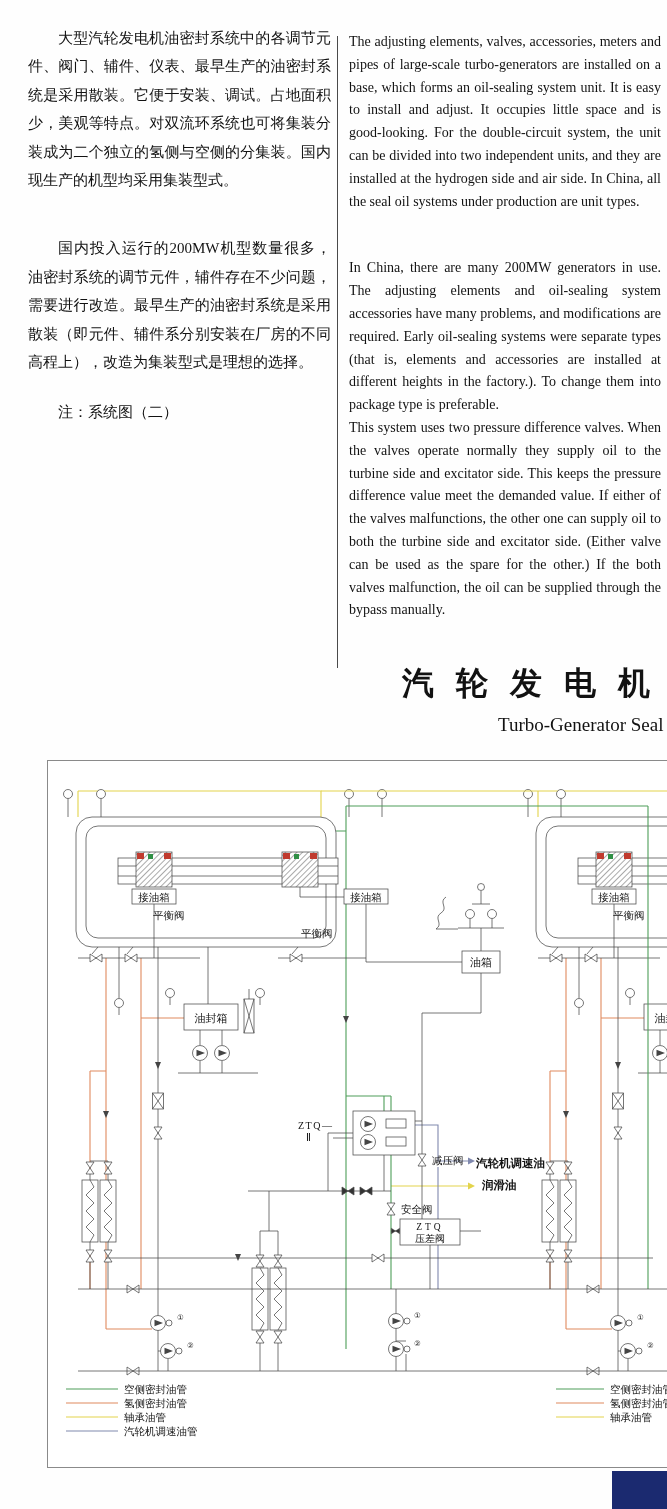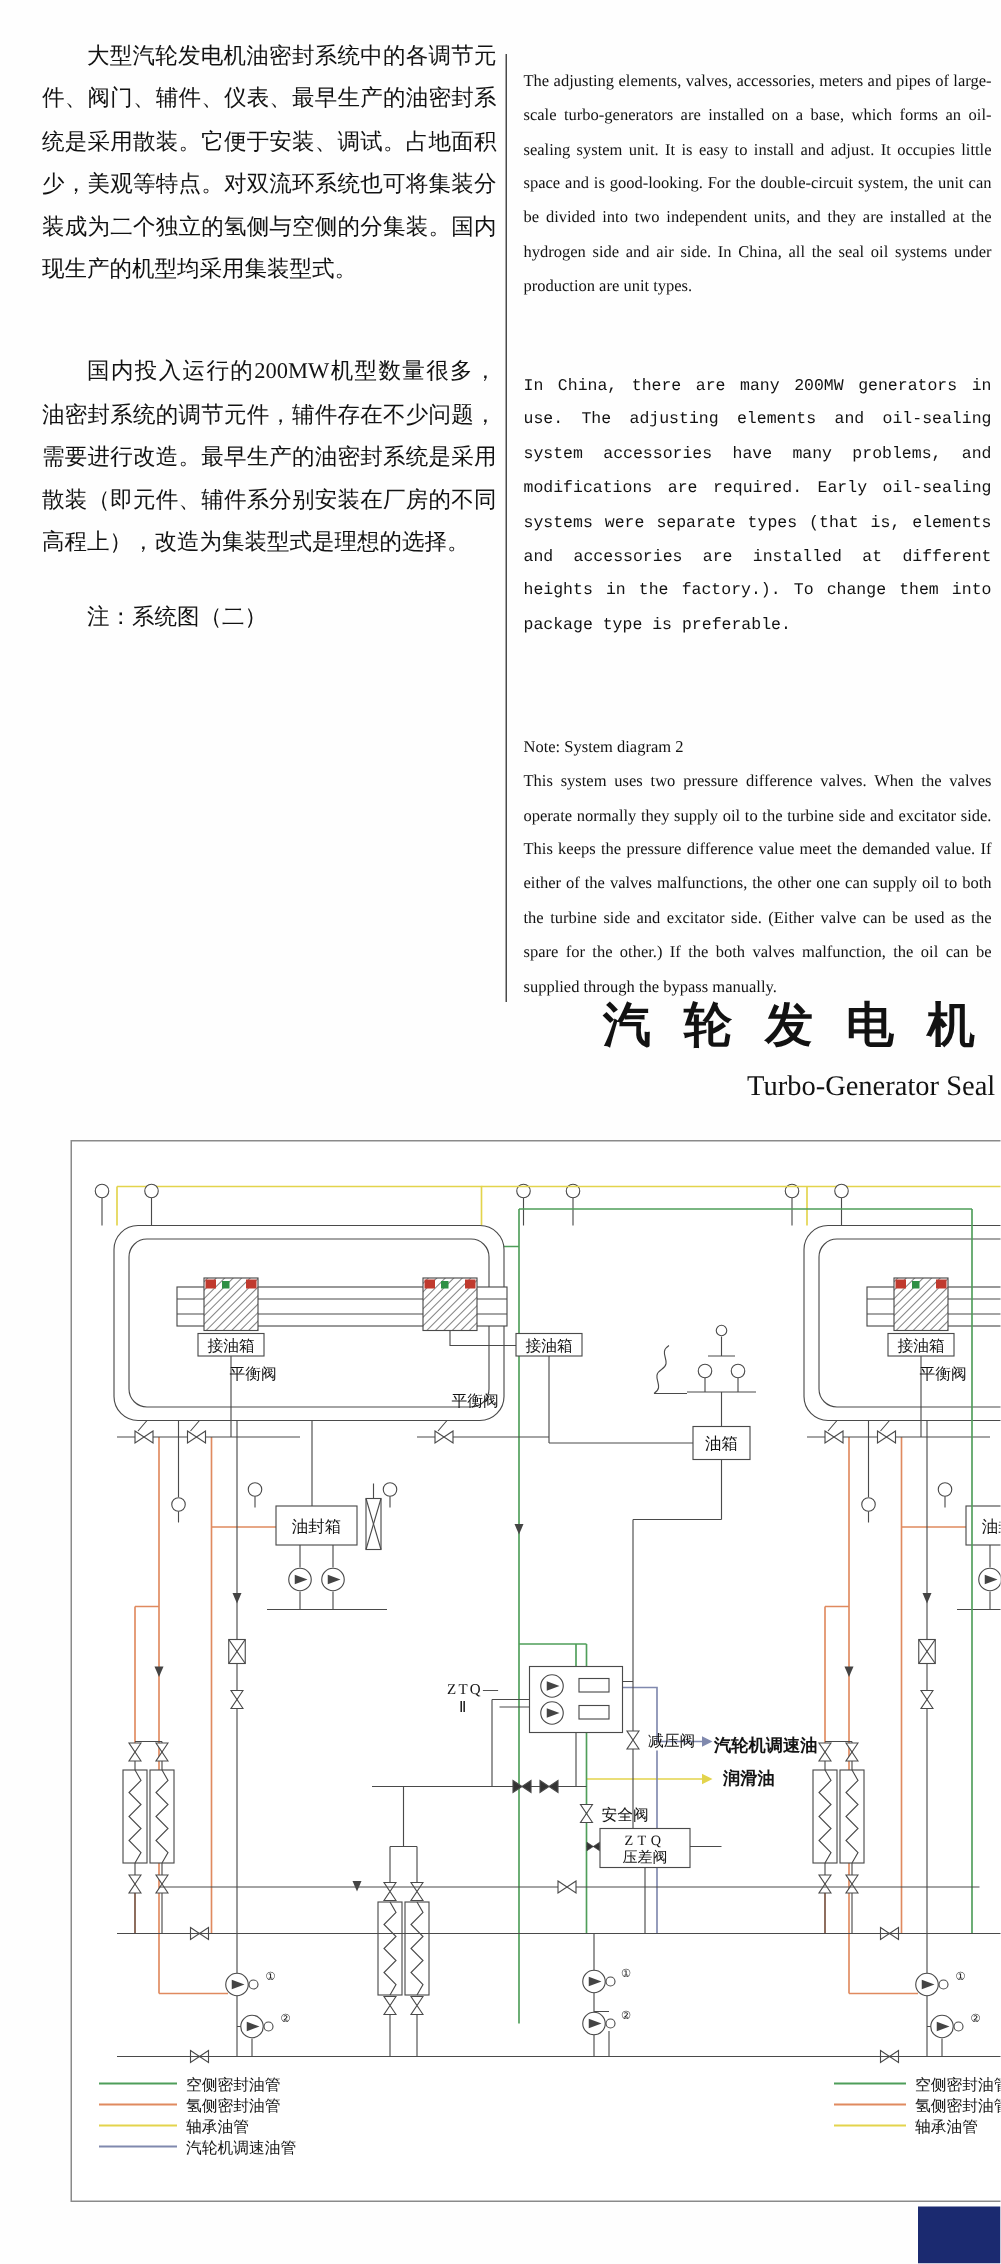--- a/index.html
+++ b/index.html
@@ -9,22 +9,22 @@
 
   .zh-col { position:absolute; left:28px; top:24px; width:303px;
             font-size:15px; line-height:28.4px; text-align:justify; }
   .zh-col p { text-indent:2em; }
   .zh-para2 { margin-top:40px; }
   .zh-note-title { margin-top:22px; }
 
   .divider { position:absolute; left:337px; top:36px; width:1px; height:632px; background:#4a4a4a; }
 
   .en-col { position:absolute; left:349px; top:31px; width:312px;
-            font-size:11px; line-height:22.8px; text-align:justify;margin-top:12px; }
-  .en-para2 { margin-top:44px;font-family:Liberation Mono, monospace; }
+            font-size:14px; line-height:22.8px; text-align:justify; }
+  .en-para2 { margin-top:44px; }
   .en-note-title { margin-top:58px; }
 
   .main-title { position:absolute; left:402px; top:662px; font-size:32px; font-weight:bold;
                 letter-spacing:22px; white-space:nowrap; }
   .sub-title  { position:absolute; left:498px; top:714px; font-size:19px; white-space:nowrap; }
 
   .diagram-caption { position:absolute; left:196px; top:775px; font-size:14.5px; }
   .diagram-caption .cap-en { font-size:9px; margin-left:5px; }
 
   .diagram-box { position:absolute; left:47px; top:760px; width:640px; height:708px;
@@ -43,21 +43,20 @@
   <p class="zh-para1">大型汽轮发电机油密封系统中的各调节元件、阀门、辅件、仪表、最早生产的油密封系统是采用散装。它便于安装、调试。占地面积少，美观等特点。对双流环系统也可将集装分装成为二个独立的氢侧与空侧的分集装。国内现生产的机型均采用集装型式。</p>
   <p class="zh-para2">国内投入运行的200MW机型数量很多，油密封系统的调节元件，辅件存在不少问题，需要进行改造。最早生产的油密封系统是采用散装（即元件、辅件系分别安装在厂房的不同高程上），改造为集装型式是理想的选择。</p>
   <p class="zh-note-title">注：系统图（二）</p>
 </div>
 
 <div class="divider"></div>
 
 <div class="en-col">
   <p class="en-para1">The adjusting elements, valves, accessories, meters and pipes of large-scale turbo-generators are installed on a base, which forms an oil-sealing system unit. It is easy to install and adjust. It occupies little space and is good-looking. For the double-circuit system, the unit can be divided into two independent units, and they are installed at the hydrogen side and air side. In China, all the seal oil systems under production are unit types.</p>
   <p class="en-para2">In China, there are many 200MW generators in use. The adjusting elements and oil-sealing system accessories have many problems, and modifications are required. Early oil-sealing systems were separate types (that is, elements and accessories are installed at different heights in the factory.). To change them into package type is preferable.</p>
-  <p class="en-note-title">Note: System diagram 2</p>
   <p class="en-note-body">This system uses two pressure difference valves. When the valves operate normally they supply oil to the turbine side and excitator side. This keeps the pressure difference value meet the demanded value. If either of the valves malfunctions, the other one can supply oil to both the turbine side and excitator side. (Either valve can be used as the spare for the other.) If the both valves malfunction, the oil can be supplied through the bypass manually.</p>
 </div>
 
 <div class="main-title">汽轮发电机</div>
 <div class="sub-title">Turbo-Generator Seal</div>
 
 <div class="diagram-caption">
   <span class="cap-zh">系统图(一)</span><span class="cap-en">System diagram</span>
 </div>
 

